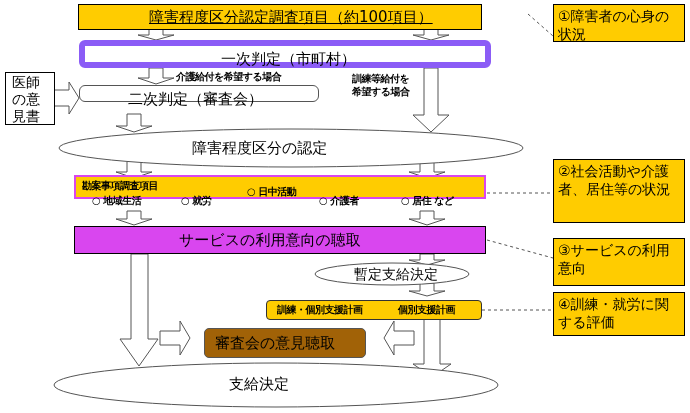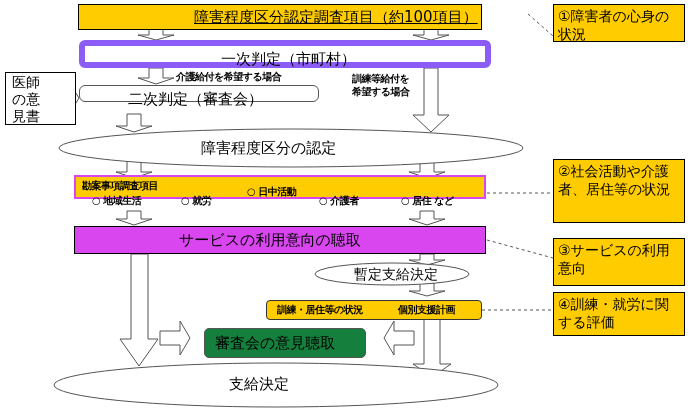--- a/index.html
+++ b/index.html
@@ -59,64 +59,64 @@
   </g>
 
   <ellipse cx="291" cy="148" rx="232" ry="19" fill="#fff" stroke="#555"></ellipse>
   <ellipse cx="392" cy="274" rx="77" ry="11" fill="#fff" stroke="#555"></ellipse>
   <ellipse cx="276" cy="385" rx="222" ry="22" fill="#fff" stroke="#555"></ellipse>
 
   <path d="M377 306 h10 v-5 l7 9 l-7 9 v-5 h-10 z" fill="#ffcc00" stroke="#333" stroke-width="1"></path>
 </svg>
 
 <div style="position:absolute;left:78px;top:4px;width:404px;height:26px;background:#ffcc00;border:1px solid #000;box-sizing:border-box;">
-  <span class="txt big" style="left:70px;top:5px;text-decoration:underline;margin-left:45px;">障害程度区分認定調査項目（約100項目）</span>
+  <span class="txt big" style="left:70px;top:5px;text-decoration:underline;">障害程度区分認定調査項目（約100項目）</span>
 </div>
 
 <div style="position:absolute;left:79px;top:40px;width:412px;height:28px;background:#fff;border:6px solid #8b5cf6;border-radius:6px;box-sizing:border-box;">
   <span class="txt big" style="left:136px;top:6px;">一次判定（市町村）</span>
 </div>
 
 <span class="txt small-bold" style="left:176px;top:72px;">介護給付を希望する場合</span>
 <span class="txt small-bold" style="left:352px;top:74px;">訓練等給付を</span>
 <span class="txt small-bold" style="left:352px;top:87px;">希望する場合</span>
 
-<div style="position:absolute;left:5px;top:72px;width:71px;height:53px;background:#fff;border:1px solid #000;box-sizing:border-box;">
+<div style="position:absolute;left:5px;top:72px;width:50px;height:53px;background:#fff;border:1px solid #000;box-sizing:border-box;">
   <span class="txt mid" style="left:6px;top:2px;">医師</span>
   <span class="txt mid" style="left:6px;top:19px;">の意</span>
   <span class="txt mid" style="left:6px;top:36px;">見書</span>
 </div>
 
 <div style="position:absolute;left:79px;top:85px;width:240px;height:17px;background:#fff;border:1px solid #555;border-radius:6px;box-sizing:border-box;">
   <span class="txt big" style="left:48px;top:6px;">二次判定（審査会）</span>
 </div>
 
-<span class="txt big" style="left:201px;top:141px;">障害程度区分の認定</span>
+<span class="txt big" style="left:192px;top:141px;">障害程度区分の認定</span>
 
 <div style="position:absolute;left:74px;top:175px;width:412px;height:24px;background:#ffcc00;border:2px solid #d946ef;box-sizing:border-box;">
   <span class="txt small-bold" style="left:6px;top:4px;">勘案事項調査項目</span>
   <span class="txt small-bold" style="left:16px;top:19px;">○ 地域生活</span>
   <span class="txt small-bold" style="left:105px;top:19px;">○ 就労</span>
   <span class="txt small-bold" style="left:171px;top:10px;">○ 日中活動</span>
   <span class="txt small-bold" style="left:243px;top:19px;">○ 介護者</span>
   <span class="txt small-bold" style="left:325px;top:19px;">○ 居住 など</span>
 </div>
 
 <div style="position:absolute;left:74px;top:226px;width:412px;height:28px;background:#d946ef;border:1px solid #000;box-sizing:border-box;">
   <span class="txt big" style="left:104px;top:6px;">サービスの利用意向の聴取</span>
 </div>
 
 <span class="txt mid" style="left:354px;top:267px;">暫定支給決定</span>
 
 <div style="position:absolute;left:266px;top:300px;width:216px;height:20px;background:#ffcc00;border:1px solid #333;border-radius:4px;box-sizing:border-box;">
-  <span class="txt small-bold" style="left:10px;top:4px;">訓練・居住等の状況</span>
+  <span class="txt small-bold" style="left:10px;top:4px;">訓練・個別支援計画</span>
   <span class="txt small-bold" style="left:131px;top:4px;">個別支援計画</span>
 </div>
 
-<div style="position:absolute;left:204px;top:328px;width:162px;height:30px;background:#15803d;border:1px solid #555;border-radius:5px;box-sizing:border-box;padding-left:43px;">
+<div style="position:absolute;left:204px;top:328px;width:162px;height:30px;background:#a16207;border:1px solid #555;border-radius:5px;box-sizing:border-box;padding-left:43px;">
   <span class="txt big" style="left:10px;top:7px;">審査会の意見聴取</span>
 </div>
 
 <span class="txt big" style="left:229px;top:377px;">支給決定</span>
 
 <div class="note" style="left:553px;top:4px;width:132px;height:38px;">①障害者の心身の状況</div>
 <div class="note" style="left:553px;top:159px;width:132px;height:64px;">②社会活動や介護者、居住等の状況</div>
 <div class="note" style="left:553px;top:238px;width:132px;height:48px;">③サービスの利用意向</div>
 <div class="note" style="left:553px;top:292px;width:132px;height:44px;">④訓練・就労に関する評価</div>
 

